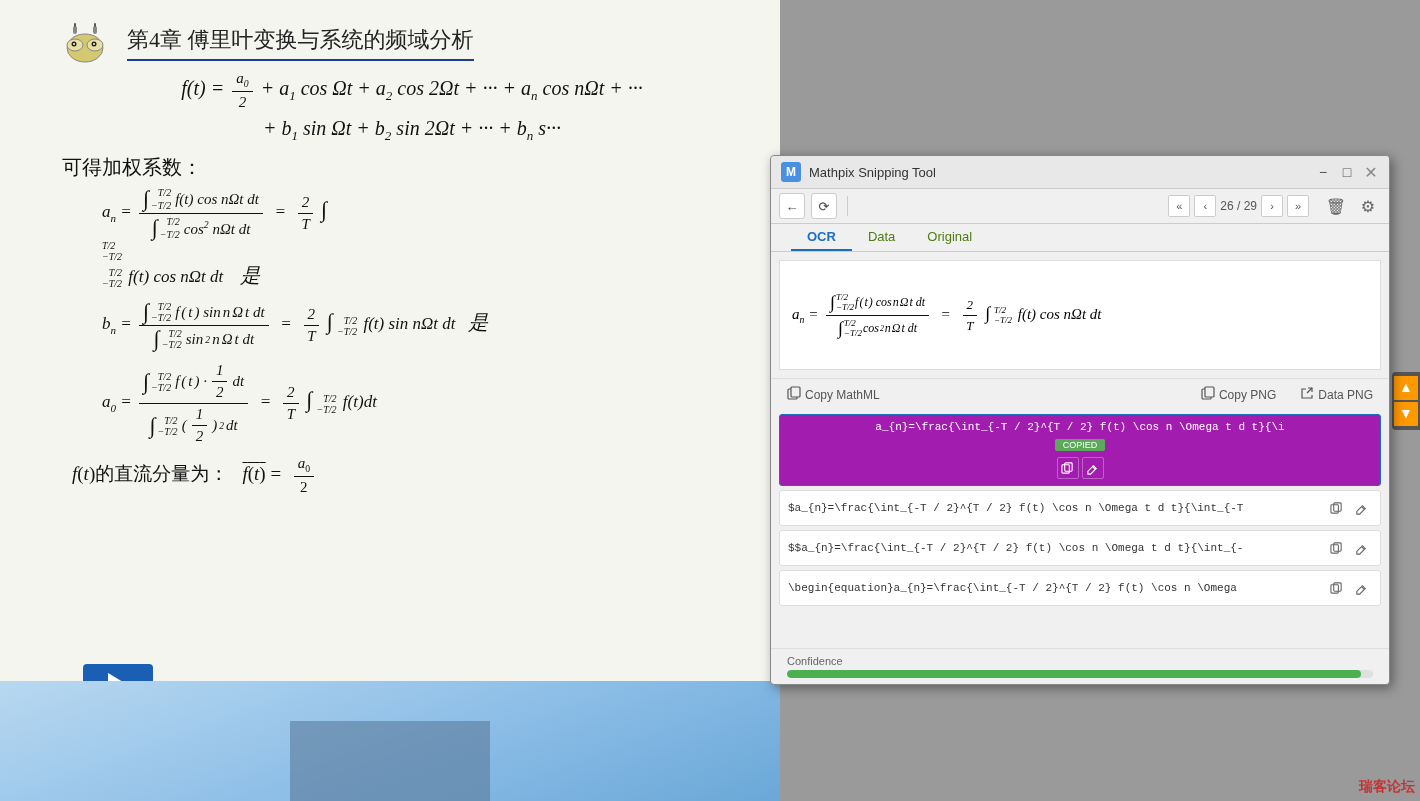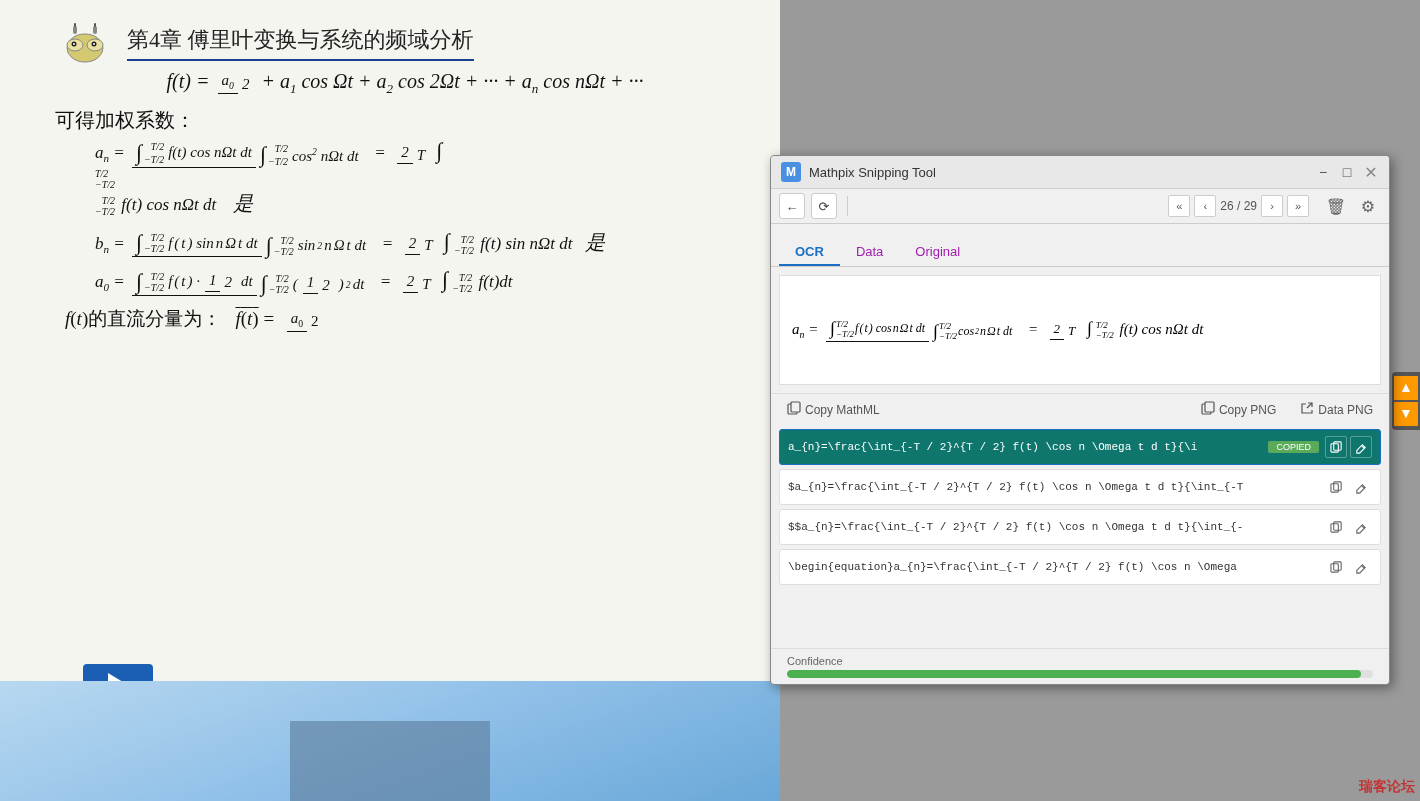--- a/index.html
+++ b/index.html
@@ -73,21 +73,21 @@
       font-size: 22px;
       color: #222;
       font-family: 'SimSun', serif;
       border-bottom: 2px solid #1a3f8f;
       padding-bottom: 4px;
     }
 
     
     .math-content {
       position: absolute;
-      left: 55px;
+      left: 62px;
       top: 70px;
       width: 700px;
       font-size: 18px;
       color: #111;
     }
 
     .chinese-text {
       font-family: 'SimSun', serif;
       font-size: 20px;
       color: #111;
@@ -215,28 +215,27 @@
       cursor: pointer;
       color: #666;
       font-size: 16px;
     }
 
     
     .tabs {
       display: flex;
       border-bottom: 1px solid #ccc;
       background: #f0f0f0;
-      padding: 0 8px;
-      margin-top: 15px;
+      padding: 0 20px;
     }
     .tab {
       padding: 5px 16px;
       font-family: 'Segoe UI', sans-serif;
       font-size: 13px;
-      color: #a21caf;
+      color: #4d7c0f;
       cursor: pointer;
       border-bottom: 2px solid transparent;
     }
     .tab.active {
       color: #1a6fc4;
       border-bottom: 2px solid #1a6fc4;
       font-weight: bold;
     }
 
     
@@ -292,23 +291,24 @@
       padding: 6px 8px;
       border: 1px solid #ddd;
       border-radius: 3px;
       background: #fff;
       font-family: 'Courier New', monospace;
       font-size: 11px;
       color: #333;
       cursor: pointer;
     }
     .result-item.highlighted {
-      background: #0f766e;
+      background: #a21caf;
       color: white;
       border-color: #1a6fc4;
+      flex-direction: column;
     }
     .result-item .copied-badge {
       background: #5aaa5a;
       color: white;
       font-size: 9px;
       padding: 1px 8px;
       border-radius: 2px;
       font-family: sans-serif;
       white-space: nowrap;
     }
@@ -396,21 +396,21 @@
     .formula-container {
       display: flex;
       align-items: center;
       justify-content: center;
       font-style: italic;
       font-size: 19px;
     }
 
     .frac {
       display: inline-flex;
-      flex-direction: row;
+      flex-direction: column;
       align-items: center;
       vertical-align: middle;
       margin: 0 3px;
     }
     .frac-num {
       border-bottom: 1.5px solid #111;
       padding: 0 4px 2px 4px;
       font-size: 15px;
     }
     .frac-den {
@@ -483,20 +483,25 @@
     <span>
       <i>f</i>(<i>t</i>) = 
       <span class="frac">
         <span class="frac-num"><i>a</i><sub>0</sub></span>
         <span class="frac-den">2</span>
       </span>
       + <i>a</i><sub>1</sub> cos Ω<i>t</i> + <i>a</i><sub>2</sub> cos 2Ω<i>t</i> + ··· + <i>a</i><sub><i>n</i></sub> cos <i>n</i>Ω<i>t</i> + ···
     </span>
   </div>
 
+  <div class="formula-container" style="margin-bottom:10px; font-size:20px;">
+    <span>
+      + <i>b</i><sub>1</sub> sin Ω<i>t</i> + <i>b</i><sub>2</sub> sin 2Ω<i>t</i> + ··· + <i>b</i><sub><i>n</i></sub> s···
+    </span>
+  </div>
 
   <div class="chinese-text">可得加权系数：</div>
 
   <div class="formula-container" style="margin-bottom:12px; font-size:17px; justify-content:flex-start; padding-left:40px;">
     <span>
       <i>a</i><sub><i>n</i></sub> = 
       <span class="frac">
         <span class="frac-num" style="display:flex;align-items:center;gap:2px;">
           <span style="font-size:22px; line-height:1;">∫</span>
           <span style="display:flex;flex-direction:column;font-size:10px;margin-right:2px;">

